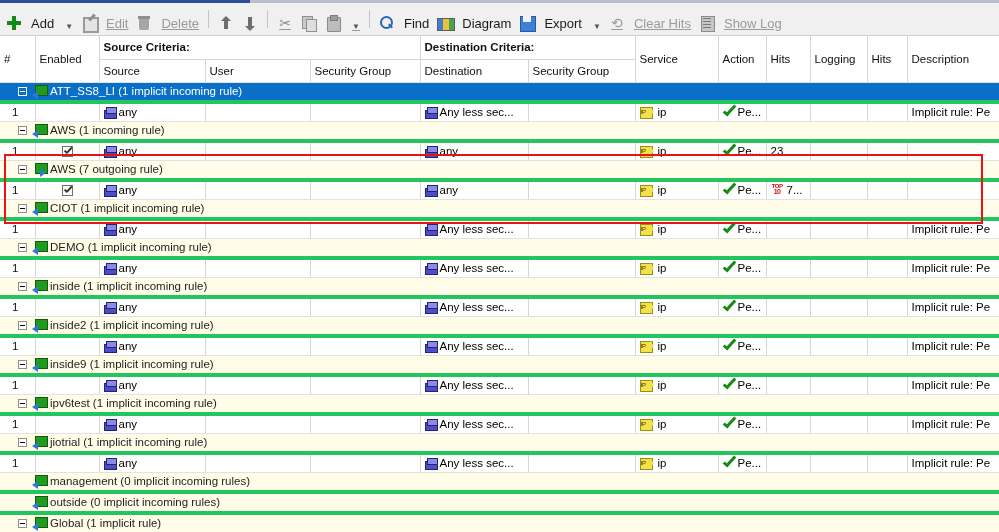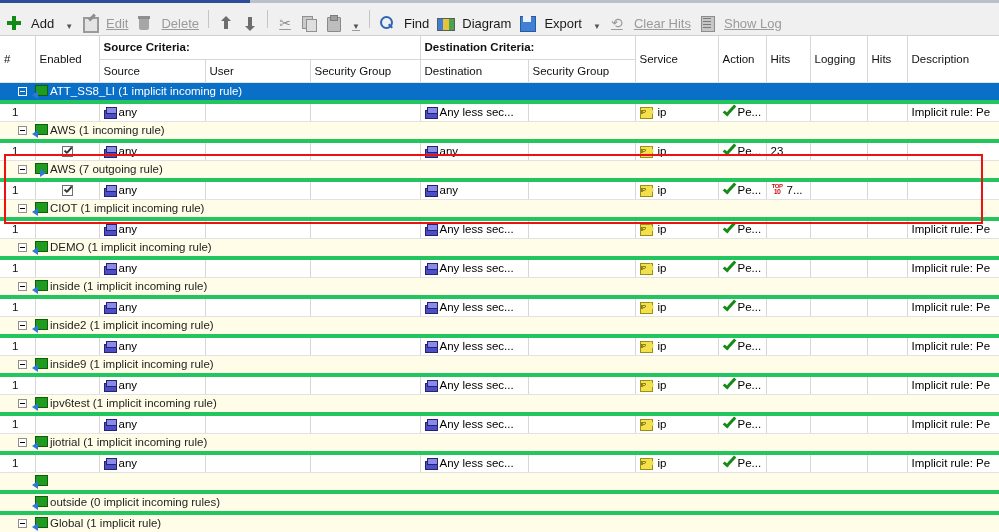--- a/index.html
+++ b/index.html
@@ -958,20 +958,21 @@
           </td>
           <td></td>
           <td></td>
           <td class="desc-cell">Implicit rule: Pe</td>
         </tr>
         <tr class="group-row">
           <td colspan="13">
             <div class="grp-wrap">
               <span class="expander hidden"></span>
               <span class="ifc-icon"></span>
+              <span>management (0 implicit incoming rules)</span>
             </div>
           </td>
         </tr>
         <tr class="group-row">
           <td colspan="13">
             <div class="grp-wrap">
               <span class="expander hidden"></span>
               <span class="ifc-icon"></span>
               <span>outside (0 implicit incoming rules)</span>
             </div>

